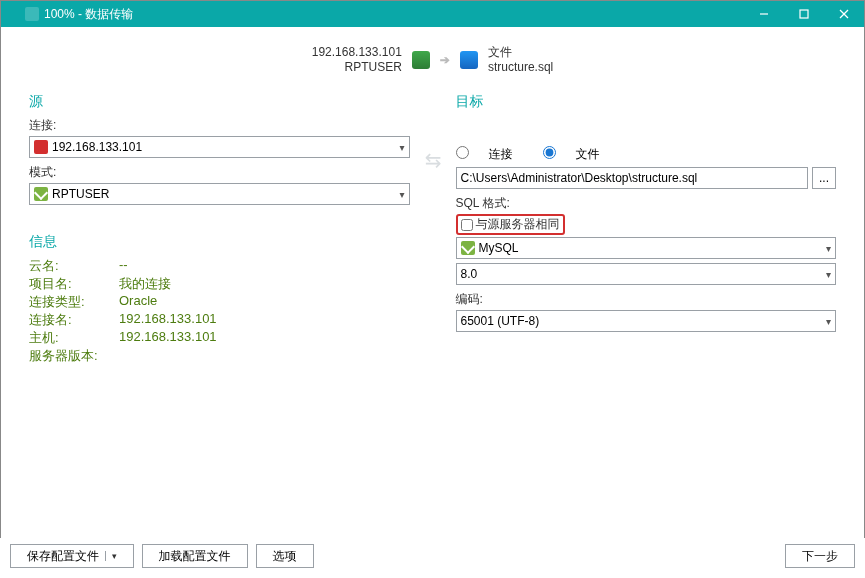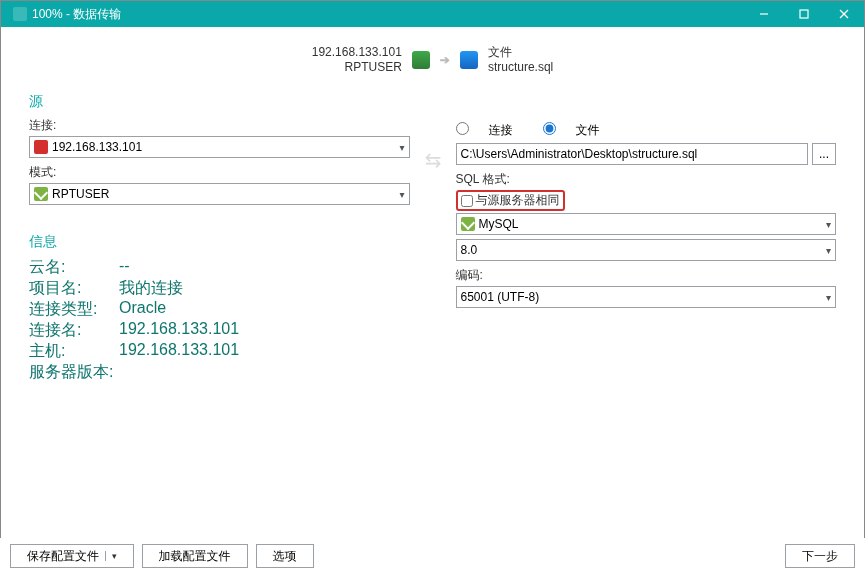--- a/index.html
+++ b/index.html
@@ -1,18 +1,18 @@
 <!DOCTYPE html>
 <html><head>
 <meta charset="utf-8">
 <style>
 * { box-sizing: border-box; margin: 0; padding: 0; font-family: "Microsoft YaHei", "Segoe UI", sans-serif; }
 body { width: 865px; height: 578px; background: #fff; overflow: hidden; border: 1px solid #888; }
 
-.titlebar { height: 26px; background: #0aa8a8; display: flex; align-items: center; justify-content: space-between; color: #fff; font-size: 12px; padding-left: 12px; }
+.titlebar { height: 26px; background: #0aa8a8; display: flex; align-items: center; justify-content: space-between; color: #fff; font-size: 12px; padding-left: 24px; }
 .titlebar-left { display: flex; align-items: center; gap: 5px; }
 .titlebar .app-icon { width: 14px; height: 14px; background: #fff3; border-radius: 2px; display:inline-block; }
 .sys-buttons { display: flex; }
 .sys-btn { width: 40px; height: 26px; display: flex; align-items: center; justify-content: center; cursor: pointer; }
 .sys-btn svg { width: 10px; height: 10px; stroke: #fff; stroke-width: 1.2; fill: none; }
 
 .header-area { padding: 18px 0 10px; display: flex; justify-content: center; align-items: center; gap: 10px; font-size: 12px; color: #333; }
 .db-icon { width: 18px; height: 18px; border-radius: 3px; }
 .db-green { background: linear-gradient(#3fa84a,#2e7d36); }
 .db-blue  { background: linear-gradient(#2196f3,#1565c0); }
@@ -39,21 +39,21 @@
 .radio-row { display:flex; gap:30px; align-items:center; font-size:12px; margin-bottom:4px;}
 .radio-row label { display:flex; align-items:flex-start; gap:20px; cursor:pointer;margin-top:29px;}
 input[type=radio]{accent-color:#1976d2;}
 
 .checkbox-highlight { border:2px solid #d32f2f; padding:0 3px; border-radius:3px; display:inline-flex; align-items:center; gap:3px; font-size:12px; color:#333; cursor:pointer;}
 .checkbox-highlight input { width:12px;height:12px; }
 
 .center-arrows { position:absolute; left:50%; top:66px; transform:translateX(-50%); color:#d9dde0; font-size:20px; line-height:18px; pointer-events:none; }
 .center-arrows div:last-child { transform:scaleX(-1); }
 
-.info-grid { font-size:16px; color:#0f766e; }
+.info-grid { font-size:13px; color:#4d7c0f; }
 .info-grid .row { display:flex; }
 .info-grid .lbl { width:90px; }
 
 .footer { position:absolute; left:0; right:0; bottom:0; padding:6px 10px 10px; display:flex; gap:8px; justify-content:space-between; background:#fff;}
 .footer-left { display:flex; gap:8px; }
 .btn { border:1px solid #9aa0a6; background:#fff; height:24px; padding:8px 16px; font-size:12px; cursor:pointer; display:flex; align-items:center; gap:6px;}
 .btn .dd { border-left:1px solid #9aa0a6; padding-left:6px; font-size:9px; color:#333;}
 </style>
 </head>
 <body>
@@ -145,20 +145,21 @@
             <div class="lbl">主机:</div>
             <div>192.168.133.101</div>
           </div>
         <div class="row">
             <div class="lbl">服务器版本:</div>
           </div>
       </div>
     </div>
 
     <div class="col">
+      <div class="section-title">目标</div>
       <div class="radio-row">
         <label>
             <input type="radio" name="tgt" style="">
             <span>连接</span>
           </label>
         <label>
             <input type="radio" name="tgt" checked="" style="">
             <span>文件</span>
           </label>
       </div>

